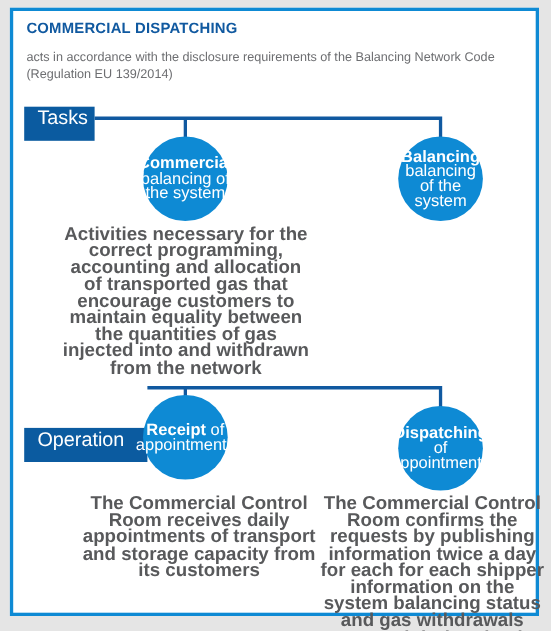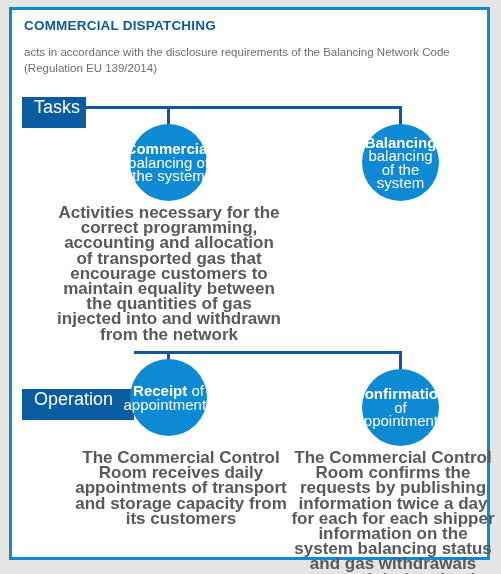--- a/index.html
+++ b/index.html
@@ -137,21 +137,21 @@
   </div>
 
   <div class="node-circle" id="circle-receipt">
     <div>
       <span class="strong">Receipt</span><span> of appointments</span>
     </div>
   </div>
 
   <div class="node-circle" id="circle-confirmation">
     <div>
-      <span class="strong">Confirmation</span><span> of appointments</span>
+      <span class="strong">Dispatching</span><span> of appointments</span>
     </div>
   </div>
 
   <div class="body-text" id="text-commercial">Activities necessary for the correct programming, accounting and allocation of transported gas that encourage customers to maintain equality between the quantities of gas injected into and withdrawn from the network</div>
   <div class="body-text" id="text-receipt">The Commercial Control Room receives daily appointments of transport and storage capacity from its customers</div>
   <div class="body-text" id="text-confirmation">The Commercial Control Room confirms the requests by publishing information twice a day for each for each shipper information on the system balancing status and gas withdrawals measured during the day</div>
 
 </div>
 
 </body></html>

